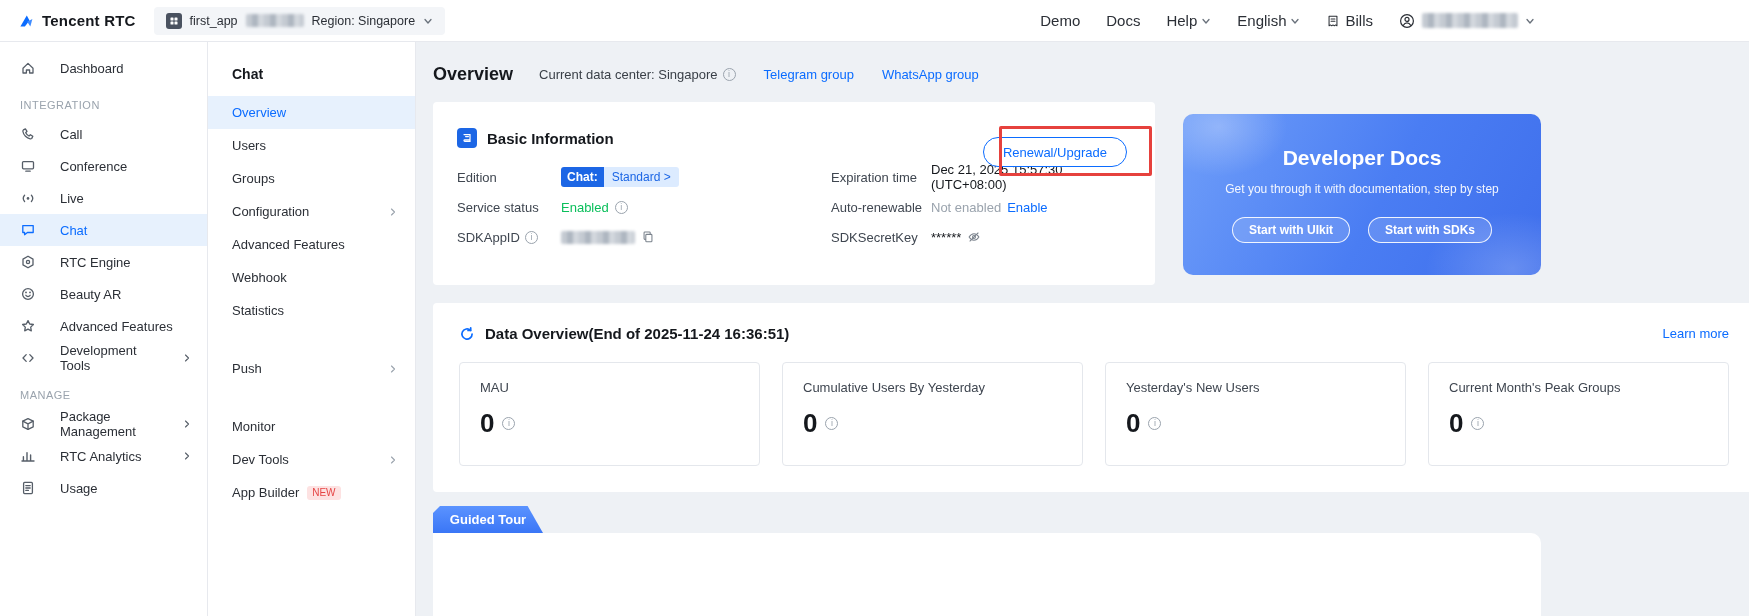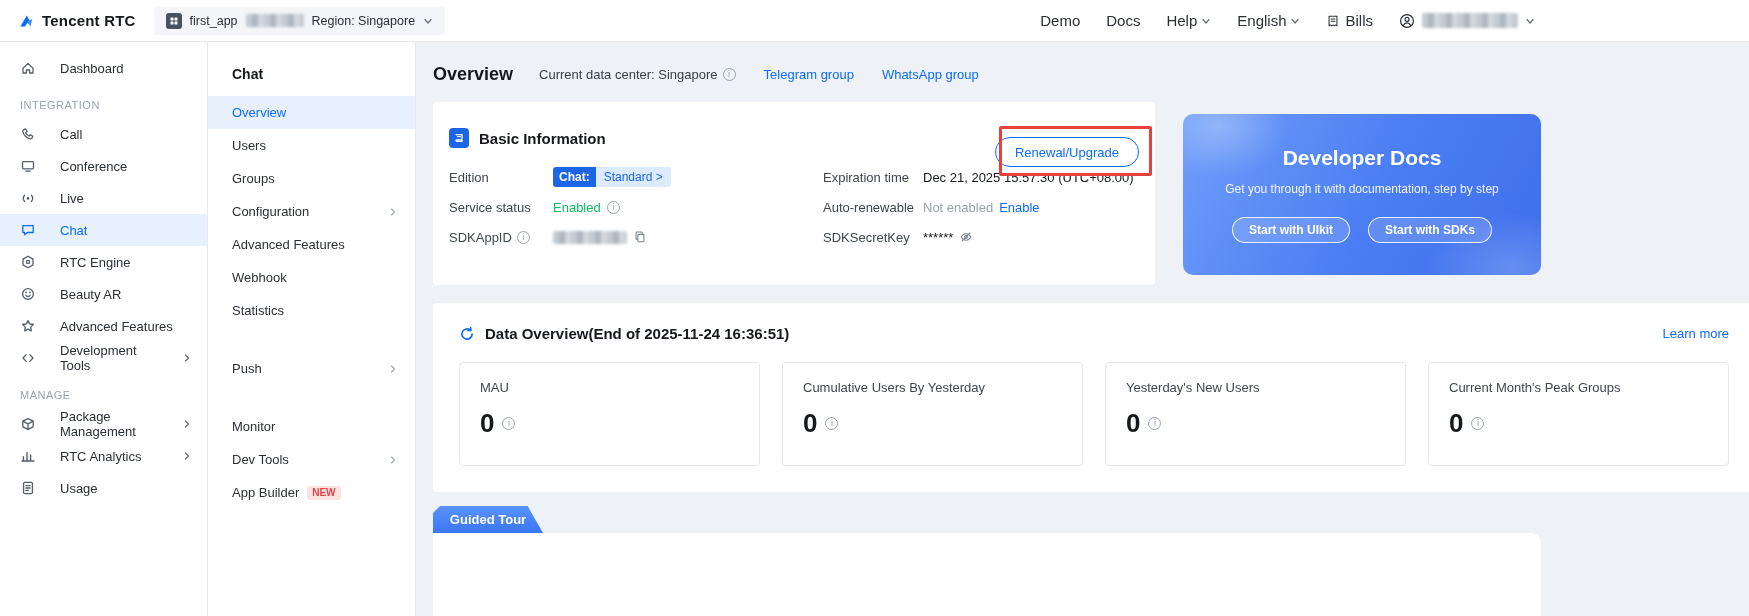--- a/index.html
+++ b/index.html
@@ -35,38 +35,38 @@
   .side-item.active svg{color:#0b6cff}
   .section-label{font-size:11px;color:#9aa3ad;padding:15px 0 7px 20px;letter-spacing:.5px}
   .chev{margin-left:auto;color:#9aa3ad}
 
   
   .subnav{width:208px;flex:none;background:#fff;border-right:1px solid #e7e9ee;padding-top:12px}
   .subnav-title{font-size:14px;font-weight:700;color:#15181d;padding:12px 0 14px 24px}
   .sub-item{display:flex;align-items:center;height:33px;padding:0 16px 0 24px;font-size:13px;cursor:pointer}
   .sub-item.active{background:#e7f1fd;color:#0b6cff}
   .sub-gap{height:25px}
-  .new-badge{margin-left:8px;background:#fde2e2;color:#e54545;font-size:10px;font-weight:700;padding:2px 5px;border-radius:3px;line-height:1}
+  .new-badge{margin-left:8px;background:#fde2e2;color:#e54545;font-size:10px;font-weight:400;padding:2px 5px;border-radius:3px;line-height:1}
 
   
   .content{flex:1;padding:16px 208px 0 17px;overflow:hidden}
   .page-header{display:flex;align-items:center;height:32px;margin-bottom:12px}
   .page-title{font-size:18px;font-weight:700;color:#15181d;margin-right:26px}
   .dc-text{font-size:13px;color:#3a4048;display:flex;align-items:center;gap:5px;margin-right:28px}
   .link{color:#0b6cff;font-size:13px;cursor:pointer}
   .mr26{margin-right:28px}
 
   .info-ic{width:13px;height:13px;border:1px solid #9aa3ad;border-radius:50%;color:#9aa3ad;font-size:9px;line-height:11px;display:inline-flex;align-items:center;justify-content:center;font-style:normal;flex:none}
 
   .row1{display:flex;gap:28px;align-items:flex-start}
-  .basic-card{width:722px;height:183px;background:#fff;border-radius:4px;padding:26px 16px 0;position:relative}
+  .basic-card{width:722px;height:183px;background:#fff;border-radius:4px;padding:26px 24px 0;position:relative}
   .bi-head{display:flex;align-items:center;gap:10px}
   .bi-icon{width:20px;height:20px;background:#1c66e5;border-radius:4px;display:flex;align-items:center;justify-content:center;flex:none}
   .bi-title{font-size:15px;font-weight:700;color:#15181d}
-  .renew-btn{position:absolute;right:16px;top:35px;height:30px;padding:0 19px;border:1px solid #0b6cff;color:#0b6cff;background:#fff;border-radius:16px;font-size:13px;display:flex;align-items:center;cursor:pointer}
+  .renew-btn{position:absolute;right:28px;top:35px;height:30px;padding:0 19px;border:1px solid #0b6cff;color:#0b6cff;background:#fff;border-radius:16px;font-size:13px;display:flex;align-items:center;cursor:pointer}
   .red-box{position:absolute;right:3px;top:24px;width:153px;height:50px;border:3px solid #e6413d;border-radius:2px;pointer-events:none}
   .fields{display:grid;grid-template-columns:352px 1fr;column-gap:22px;row-gap:8px;margin-top:18px;font-size:13px}
   .field{display:flex;align-items:center;height:22px}
   .flabel{width:104px;color:#3f4650;flex:none;display:flex;align-items:center;gap:5px}
   .flabel.rt{width:100px}
   .fvalue{color:#15181d;display:flex;align-items:center;gap:6px}
   .badge{display:inline-flex;height:20px;border-radius:3px;overflow:hidden;font-size:12px;cursor:pointer}
   .badge .b1{background:#1c66e5;color:#fff;padding:0 6px;display:flex;align-items:center;font-weight:700}
   .badge .b2{background:#dcebff;color:#1c66e5;padding:0 8px;display:flex;align-items:center}
   .green{color:#0abf5b}

